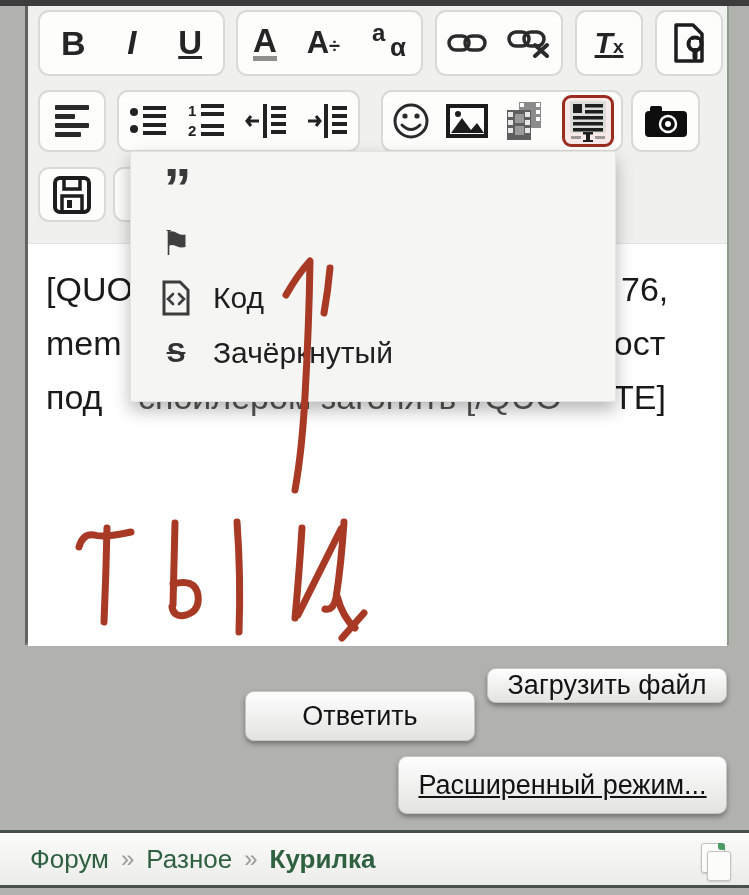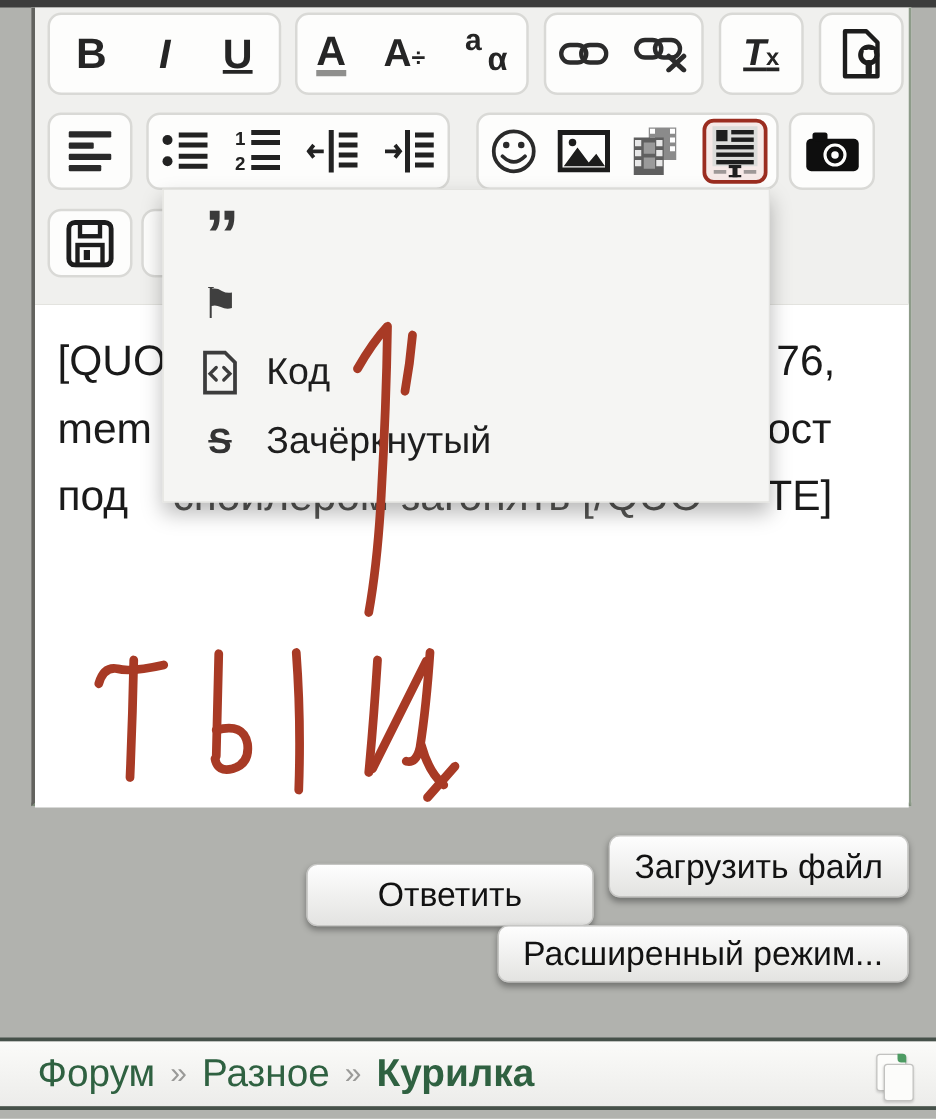--- a/index.html
+++ b/index.html
@@ -68,21 +68,21 @@
     font-size:27px;color:#121212;box-sizing:border-box;
   }
   
   .bottom-bar{
     position:absolute;left:0;top:830px;width:749px;height:58px;
     background:linear-gradient(#fbfbf9,#ececе9);
     background:linear-gradient(#fbfbf9,#ececea);
     border-top:3px solid #46514a;border-bottom:3px solid #46514a;
     box-sizing:border-box;display:flex;align-items:center;
   }
-  .crumb{font-size:31px;color:#2f6141;}
+  .crumb{font-size:26px;color:#2f6141;}
   .crumb.bold{font-weight:bold;}
   .crumb-sep{font-size:24px;color:#9a9a98;margin:0 12px;}
   .pages-ic{position:absolute;right:16px;top:10px;width:34px;height:40px;}
   .page-sheet{position:absolute;width:22px;height:28px;background:#fcfcfa;border:1px solid #c2c2c0;border-radius:3px;box-shadow:0 1px 2px rgba(0,0,0,0.15);}
   .page-back{left:2px;top:0;}
   .page-front{left:8px;top:8px;}
   .page-dot{position:absolute;right:-1px;top:-1px;width:7px;height:7px;background:#4d9b62;border-radius:0 3px 0 3px;}
 </style>
 </head>
 <body>
@@ -320,22 +320,22 @@
       <path d="M274,522 Q271,570 267,612"></path>
       <path d="M270,609 L313,523"></path>
       <path d="M316,516 Q313,560 308,592 Q305,605 297,603"></path>
       <path d="M309,590 Q315,612 327,622"></path>
       <path d="M314,632 L336,607"></path>
     </g>
   </svg>
 </div>
 
 <div class="grey-btn" style="left:245px;top:691px;width:230px;height:50px;">Ответить</div>
-<div class="grey-btn" style="left:487px;top:668px;width:240px;height:50px;">Загрузить файл</div>
-<div class="grey-btn" style="left:398px;top:740px;width:329px;height:46px;">Расширенный режим...</div>
+<div class="grey-btn" style="left:487px;top:668px;width:240px;height:35px;">Загрузить файл</div>
+<div class="grey-btn" style="left:398px;top:756px;width:329px;height:58px;text-decoration:underline;">Расширенный режим...</div>
 
 <div class="bottom-bar">
   <span class="crumb" style="margin-left:30px;">Форум</span>
   <span class="crumb-sep">»</span>
   <span class="crumb">Разное</span>
   <span class="crumb-sep">»</span>
   <span class="crumb bold">Курилка</span>
   <span class="pages-ic">
     <span class="page-sheet page-back">
         <span class="page-dot"></span>

